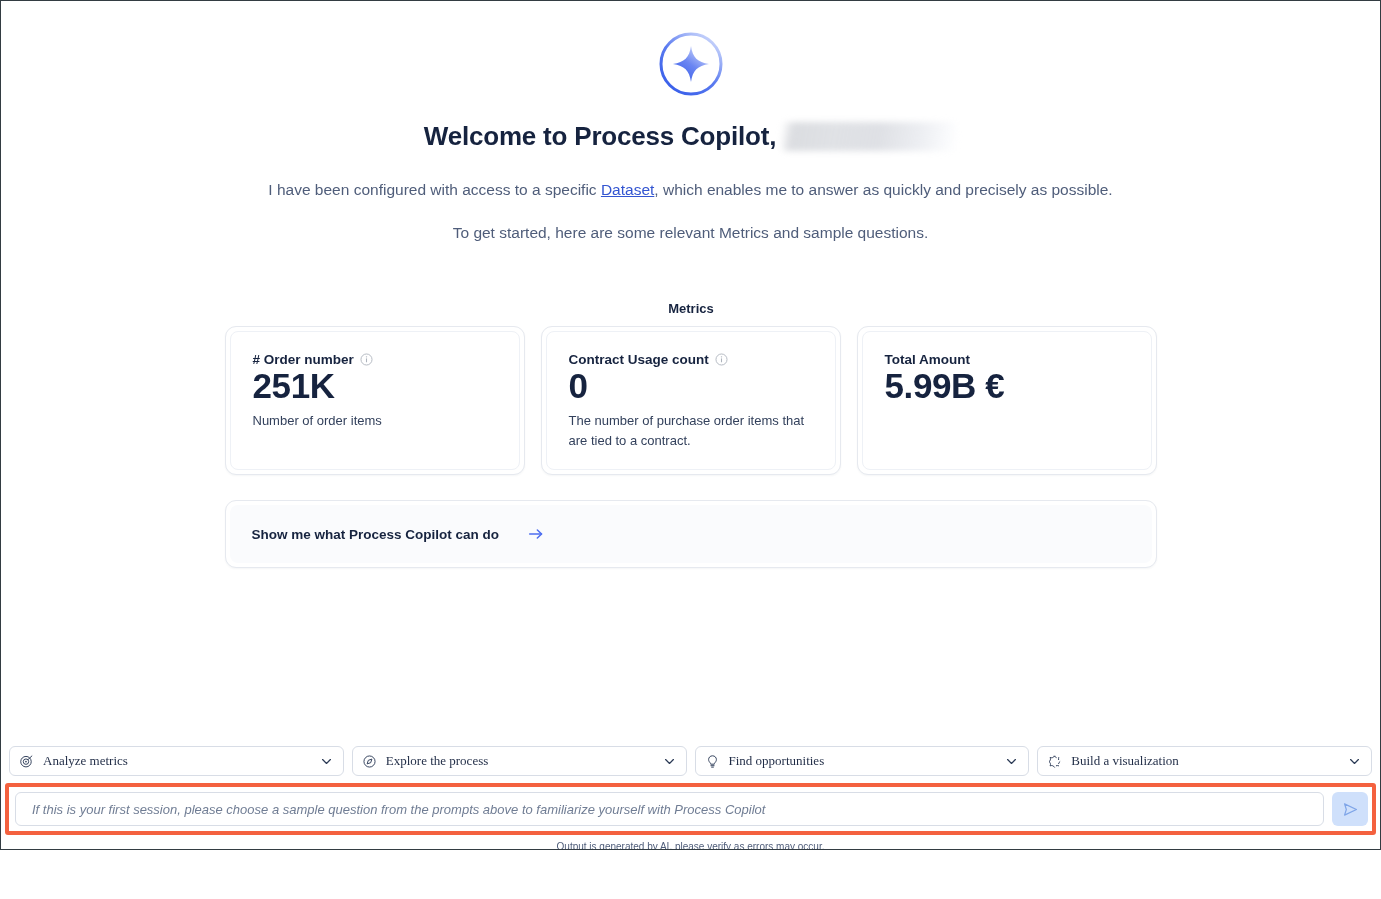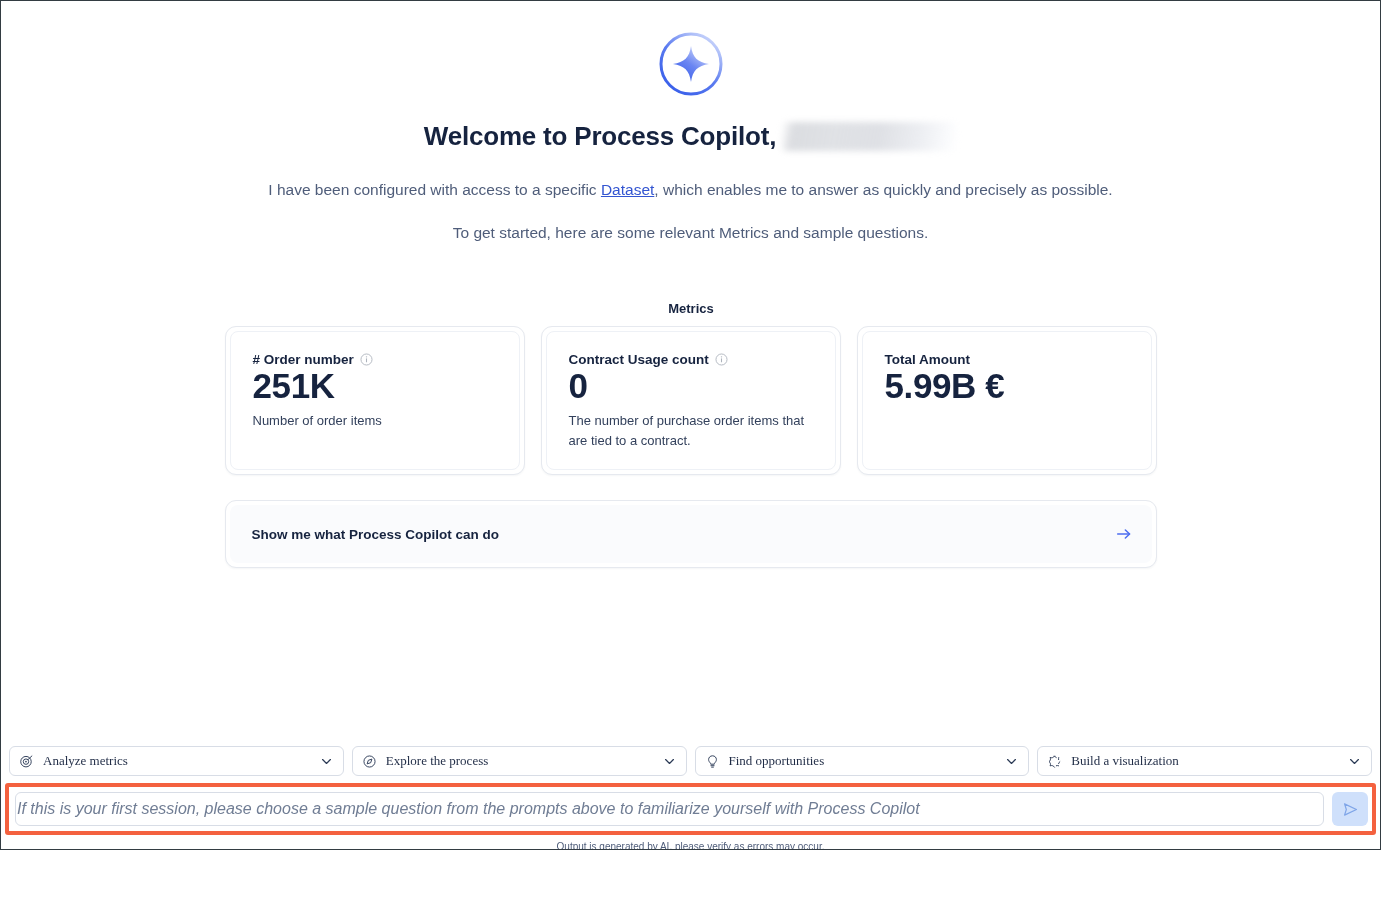--- a/index.html
+++ b/index.html
@@ -178,21 +178,20 @@
     padding: 4px;
     box-shadow: 0 1px 2px rgba(22,35,63,0.045);
   }
   .suggestion-inner {
     background: #fafbfd;
     border-radius: 8px;
     height: 58px;
     padding: 0 19px 0 22px;
     display: flex;
     align-items: center;
-    justify-content: space-between;
     cursor: pointer;
     gap: 28px;
   }
   .suggestion-text {
     font-size: 13.5px;
     font-weight: bold;
     color: #16233f;
   }
   .arrow-icon {
     width: 18px;
@@ -256,23 +255,23 @@
     align-items: center;
     gap: 8px;
     background: #ffffff;
   }
   .chat-input {
     flex: 1 1 auto;
     height: 34px;
     border: 1px solid #d8dde6;
     border-radius: 6px;
     background: #ffffff;
-    padding: 0 1px;
+    padding: 0 16px;
     font-family: "Liberation Sans", sans-serif;
-    font-size: 16px;
+    font-size: 13px;
     font-style: italic;
     color: #5b6880;
     outline: none;
   }
   .chat-input::placeholder {
     color: #707d94;
     font-style: italic;
     opacity: 1;
   }
   .send-button {

